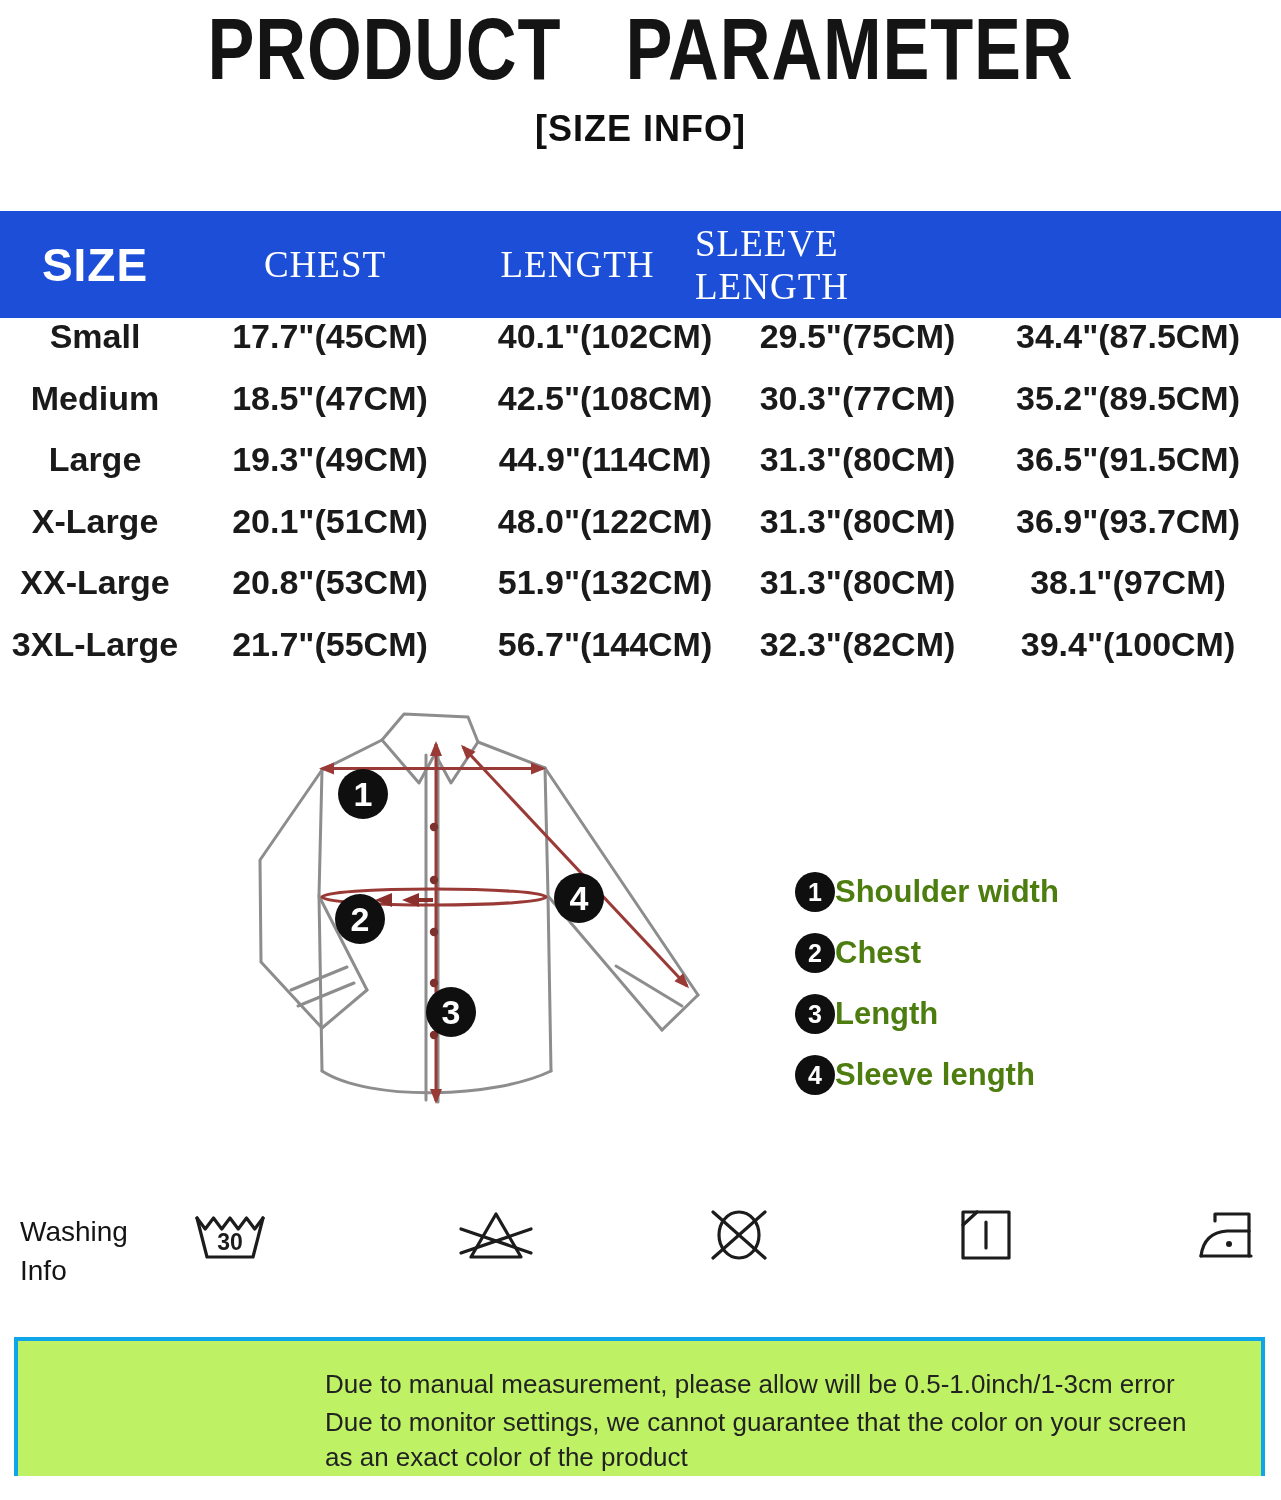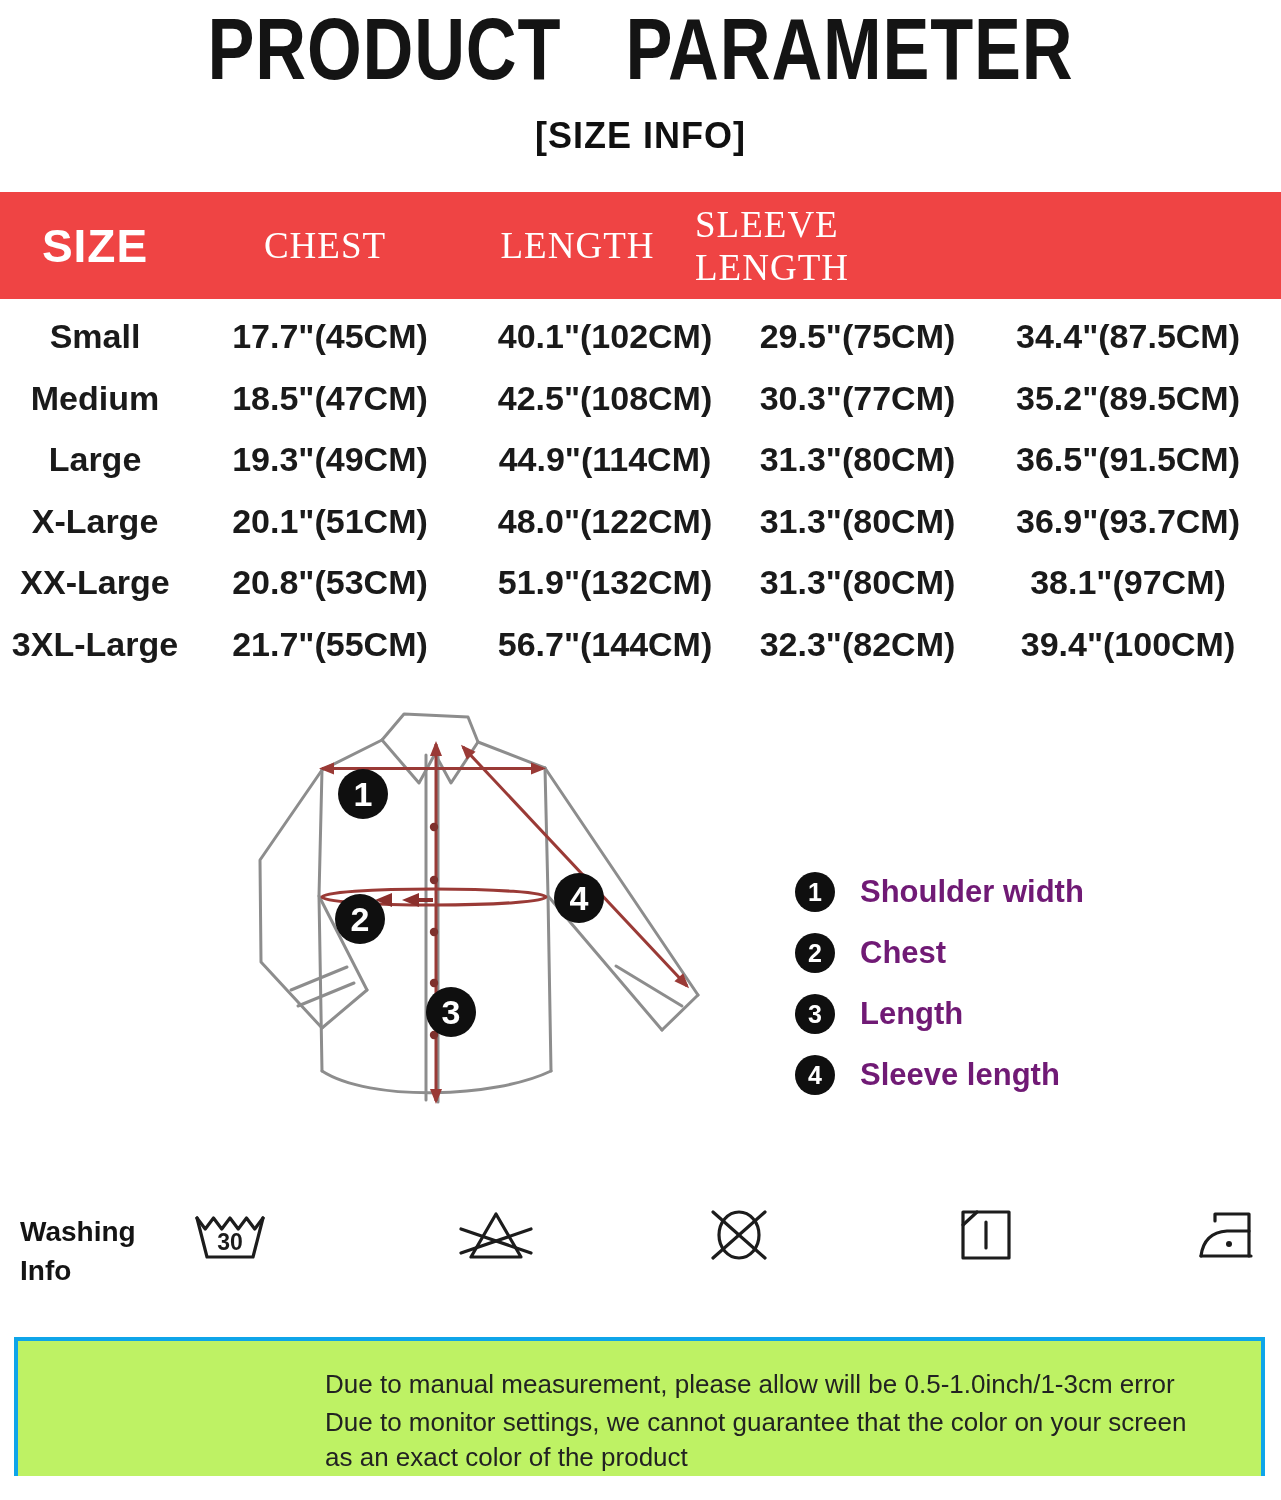--- a/index.html
+++ b/index.html
@@ -8,44 +8,44 @@
     font-family:"Liberation Sans",sans-serif;color:#161616;overflow:hidden;
   }
   
   .title{
     position:absolute;top:-2px;left:0;width:100%;text-align:center;
     font-size:88px;font-weight:bold;letter-spacing:1px;word-spacing:55px;
     transform:scaleX(.8);color:#141414;white-space:nowrap;
   }
   .subtitle{
     position:absolute;top:108px;left:0;width:100%;text-align:center;
-    font-size:36px;font-weight:bold;letter-spacing:1px;color:#101010;margin-top:7px;
-  }
-  
-  .theader{position:absolute;top:192px;left:0;width:1281px;height:107px;background:#ef4444;display:flex;}
+    font-size:36px;font-weight:bold;letter-spacing:1px;color:#101010;
+  }
+  
+  .theader{position:absolute;top:211px;left:0;width:1281px;height:107px;background:#1d4ed8;display:flex;}
   .hc{display:flex;align-items:center;justify-content:center;color:#ffffff;}
   .hc.c0{width:190px;font-size:46px;font-weight:bold;letter-spacing:1px;}
   .hc.serif{font-family:"Liberation Serif",serif;font-size:37px;letter-spacing:1px;word-spacing:14px;}
   .hc.c1{width:280px}.hc.c2{width:270px}.hc.c3{width:235px}.hc.c4{width:306px}
   .tbody{position:absolute;top:306px;left:0;width:1281px;}
   .trow{display:flex;height:61.5px;align-items:center;}
   .tc{text-align:center;font-weight:bold;font-size:34px;color:#1a1a1a;}
   .tc.c0{width:190px}.tc.c1{width:280px}.tc.c2{width:270px}.tc.c3{width:235px}.tc.c4{width:306px}
   
   #diagram{position:absolute;left:230px;top:690px;}
   
   .legend{position:absolute;left:795px;top:872px;}
   .litem{display:flex;align-items:center;height:40px;margin-bottom:21px;}
   .lbadge{
     width:40px;height:40px;border-radius:50%;background:#0f0f0f;color:#fff;
     font-size:25px;font-weight:bold;display:flex;align-items:center;justify-content:center;flex:0 0 40px;
   }
-  .llabel{margin-left:25px;font-size:31px;font-weight:600;color:#701a75;white-space:nowrap;}
-  
-  .washlabel{position:absolute;left:20px;top:1212px;font-size:28px;font-weight:bold;line-height:39px;color:#141414;}
+  .llabel{font-size:31px;font-weight:600;color:#4d7c0f;white-space:nowrap;}
+  
+  .washlabel{position:absolute;left:20px;top:1212px;font-size:28px;font-weight:normal;line-height:39px;color:#141414;}
   .wicon{position:absolute;top:1209px;}
   .wicon.i0{left:192px}.wicon.i1{left:458px}.wicon.i2{left:701px}.wicon.i3{left:948px}.wicon.i4{left:1190px}
   
   .disclaimer{position:absolute;left:14px;top:1337px;width:1243px;height:144px;border:4px solid #0ea5e9;background:#bef264;}
   .dline{position:absolute;left:307px;font-size:26px;color:#222222;white-space:nowrap;}
   .dline.l1{top:28px}.dline.l2{top:66px}.dline.l3{top:101px}
 </style>
 </head>
 <body>
 

